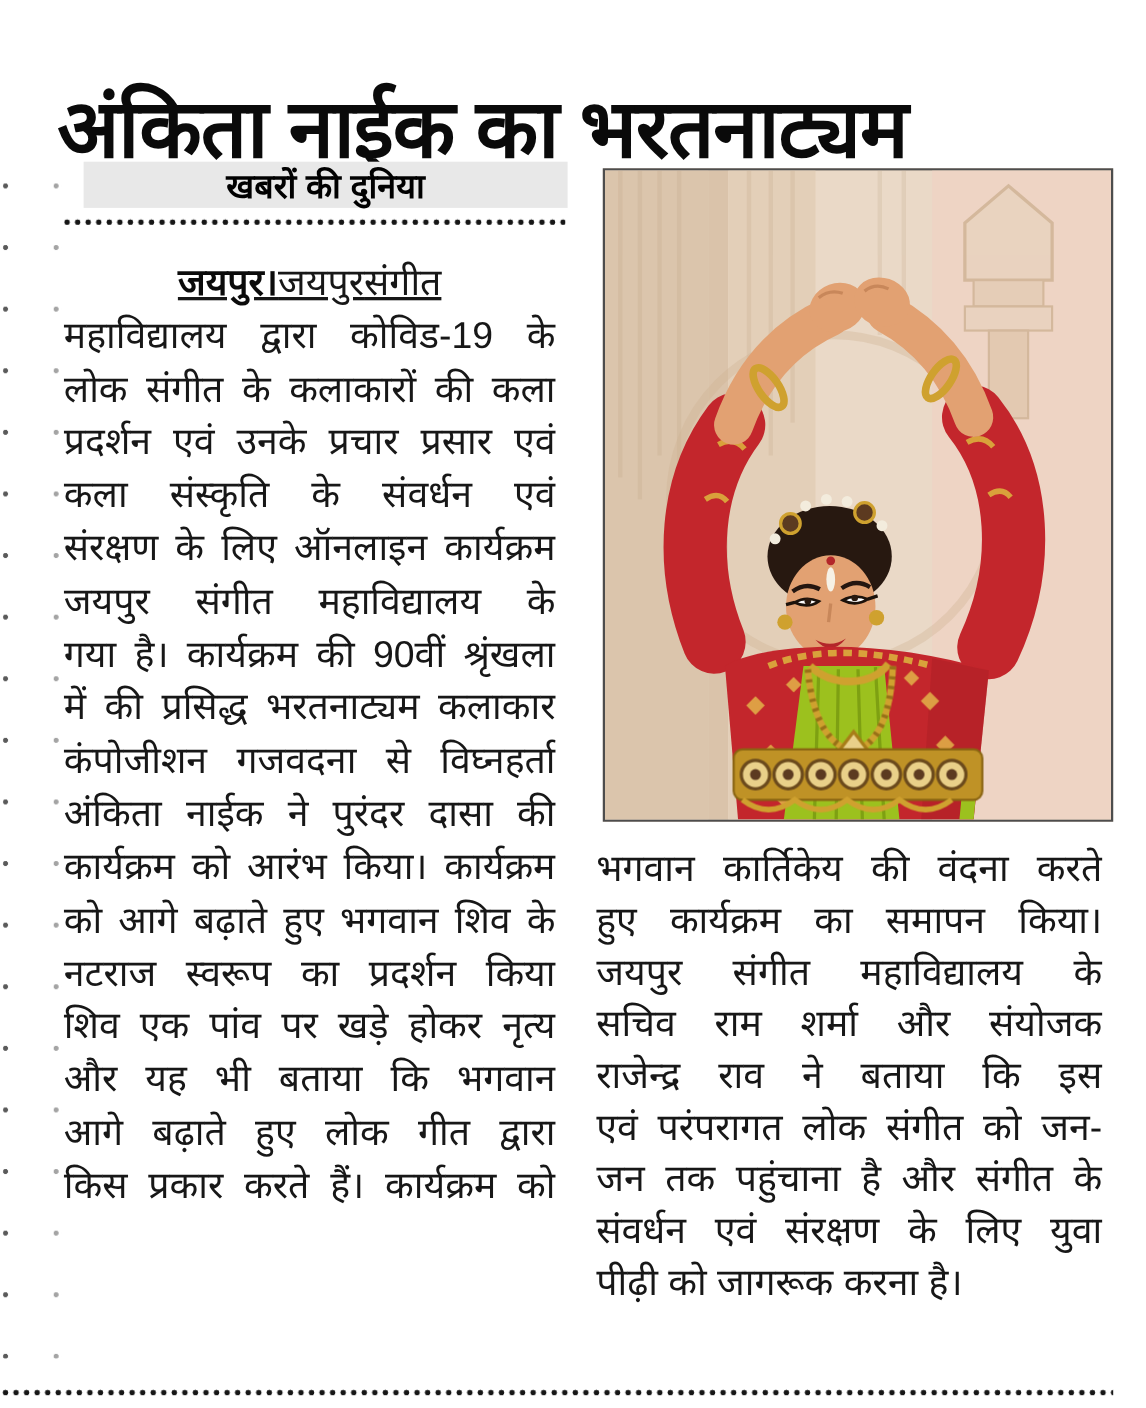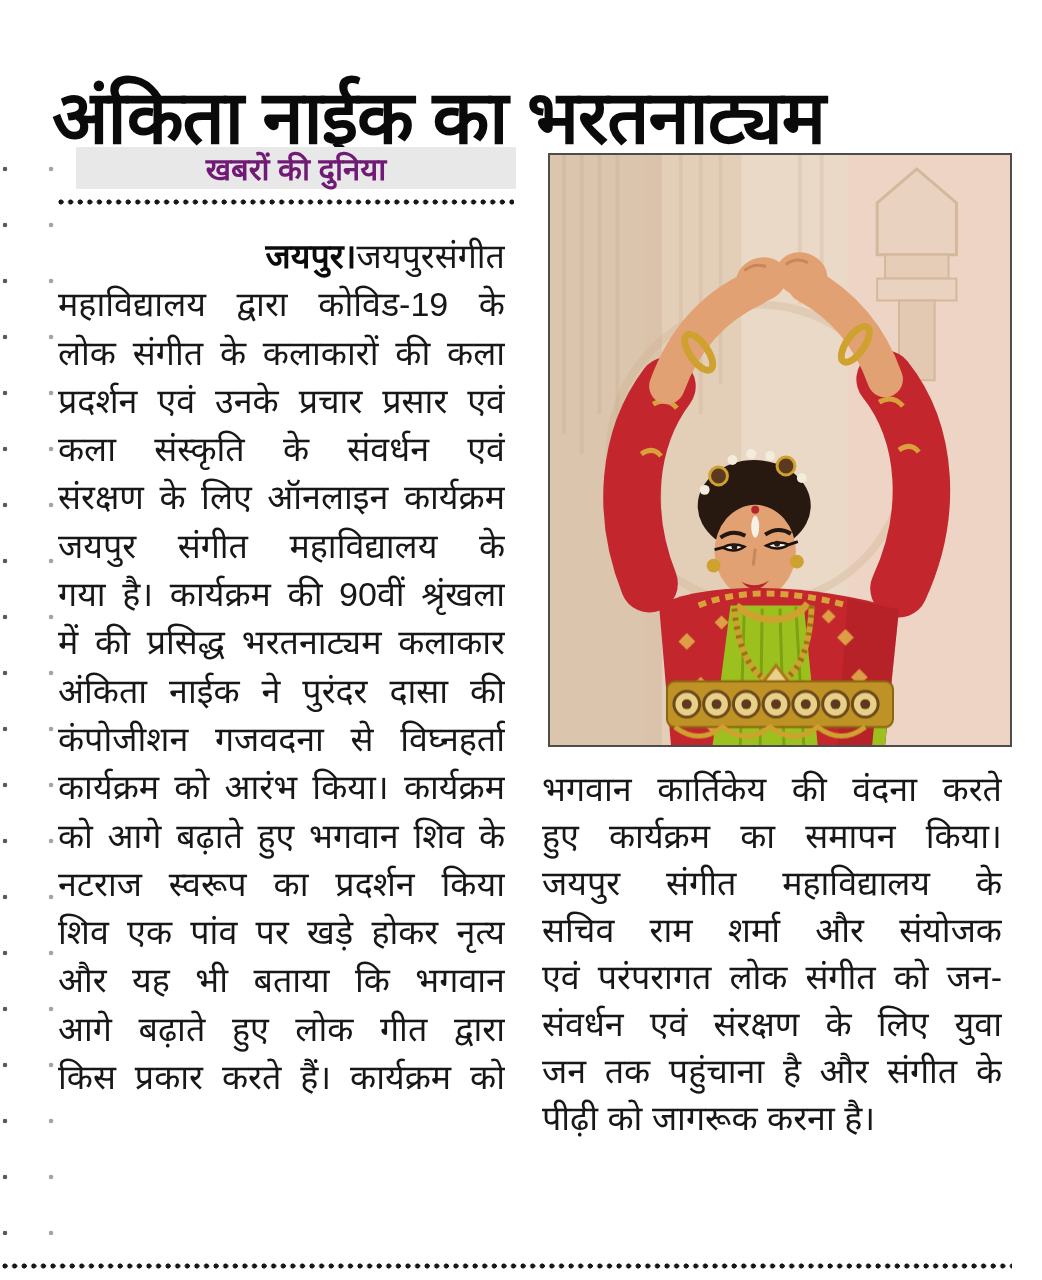--- a/index.html
+++ b/index.html
@@ -16,36 +16,36 @@
 
   .headline{
     position:absolute;left:52px;top:22px;width:960px;
     font-size:74px;font-weight:800;letter-spacing:-1px;color:#0a0a0a;
     white-space:nowrap;line-height:1.25;
   }
   .kicker-box{
     position:absolute;left:76px;top:147px;width:440px;height:42px;background:#e8e8e8;
     display:flex;align-items:center;justify-content:center;
   }
-  .kicker-box span{font-size:31px;font-weight:700;color:#701a75;}
+  .kicker-box span{font-size:31px;font-weight:700;color:#000000;}
   .dotted{background-image:radial-gradient(circle at 3px 4px,#161616 2.3px,transparent 2.8px);
     background-size:9.6px 10px;background-repeat:repeat-x;height:9px;}
   .dotted.top-rule{position:absolute;left:58px;top:198px;width:456px;}
   .dotted.bottom-rule{position:absolute;left:2px;top:1262px;width:1010px;}
 
   .left-col{position:absolute;left:58px;top:232px;width:447px;}
   .left-col .line{height:48.3px;}
   .right-col{position:absolute;left:542px;top:765px;width:460px;}
   .right-col .line{height:47px;}
   .line{
     font-size:34px;color:#171717;
     text-align:justify;text-align-last:justify;
     overflow:hidden;white-space:nowrap;
   }
-  .line.flex-line{display:flex;justify-content:flex-end;align-items:baseline;white-space:nowrap;}
+  .line.flex-line{display:flex;justify-content:center;align-items:baseline;white-space:nowrap;text-decoration:underline;}
   .line.para-end{text-align-last:left;}
   .dateline{font-weight:700;color:#0b0b0b;}
 
   .photo{
     position:absolute;left:548px;top:153px;width:464px;height:594px;margin:0;
     border:2px solid #4d4d4d;box-sizing:border-box;background:#ead9c7;
   }
   .photo svg{display:block;width:100%;height:100%;}
 </style>
 </head>
@@ -71,22 +71,22 @@
       <span>संगीत</span>
     </div>
     <div class="line">महाविद्यालय द्वारा कोविड-19 के</div>
     <div class="line">लोक संगीत के कलाकारों की कला</div>
     <div class="line">प्रदर्शन एवं उनके प्रचार प्रसार एवं</div>
     <div class="line">कला संस्कृति के संवर्धन एवं</div>
     <div class="line">संरक्षण के लिए ऑनलाइन कार्यक्रम</div>
     <div class="line">जयपुर संगीत महाविद्यालय के</div>
     <div class="line">गया है। कार्यक्रम की 90वीं श्रृंखला</div>
     <div class="line">में की प्रसिद्ध भरतनाट्यम कलाकार</div>
+    <div class="line">कंपोजीशन गजवदना से विघ्नहर्ता</div>
     <div class="line">अंकिता नाईक ने पुरंदर दासा की</div>
-    <div class="line">कंपोजीशन गजवदना से विघ्नहर्ता</div>
     <div class="line">कार्यक्रम को आरंभ किया। कार्यक्रम</div>
     <div class="line">को आगे बढ़ाते हुए भगवान शिव के</div>
     <div class="line">नटराज स्वरूप का प्रदर्शन किया</div>
     <div class="line">शिव एक पांव पर खड़े होकर नृत्य</div>
     <div class="line">और यह भी बताया कि भगवान</div>
     <div class="line">आगे बढ़ाते हुए लोक गीत द्वारा</div>
     <div class="line">किस प्रकार करते हैं। कार्यक्रम को</div>
   </div>
 
   <figure class="photo">
@@ -215,20 +215,21 @@
         </g>
       </g>
     </svg>
   </figure>
 
   <div class="right-col">
     <div class="line">भगवान कार्तिकेय की वंदना करते</div>
     <div class="line">हुए कार्यक्रम का समापन किया।</div>
     <div class="line">जयपुर संगीत महाविद्यालय के</div>
     <div class="line">सचिव राम शर्मा और संयोजक</div>
+    <div class="line">राजेन्द्र राव ने बताया कि इस</div>
     <div class="line">एवं परंपरागत लोक संगीत को जन-</div>
+    <div class="line">जन तक पहुंचाना है और संगीत के</div>
     <div class="line">संवर्धन एवं संरक्षण के लिए युवा</div>
-    <div class="line">जन तक पहुंचाना है और संगीत के</div>
     <div class="line para-end">पीढ़ी को जागरूक करना है।</div>
   </div>
 
   <div class="dotted bottom-rule"></div>
 </div>
 
 </body></html>

